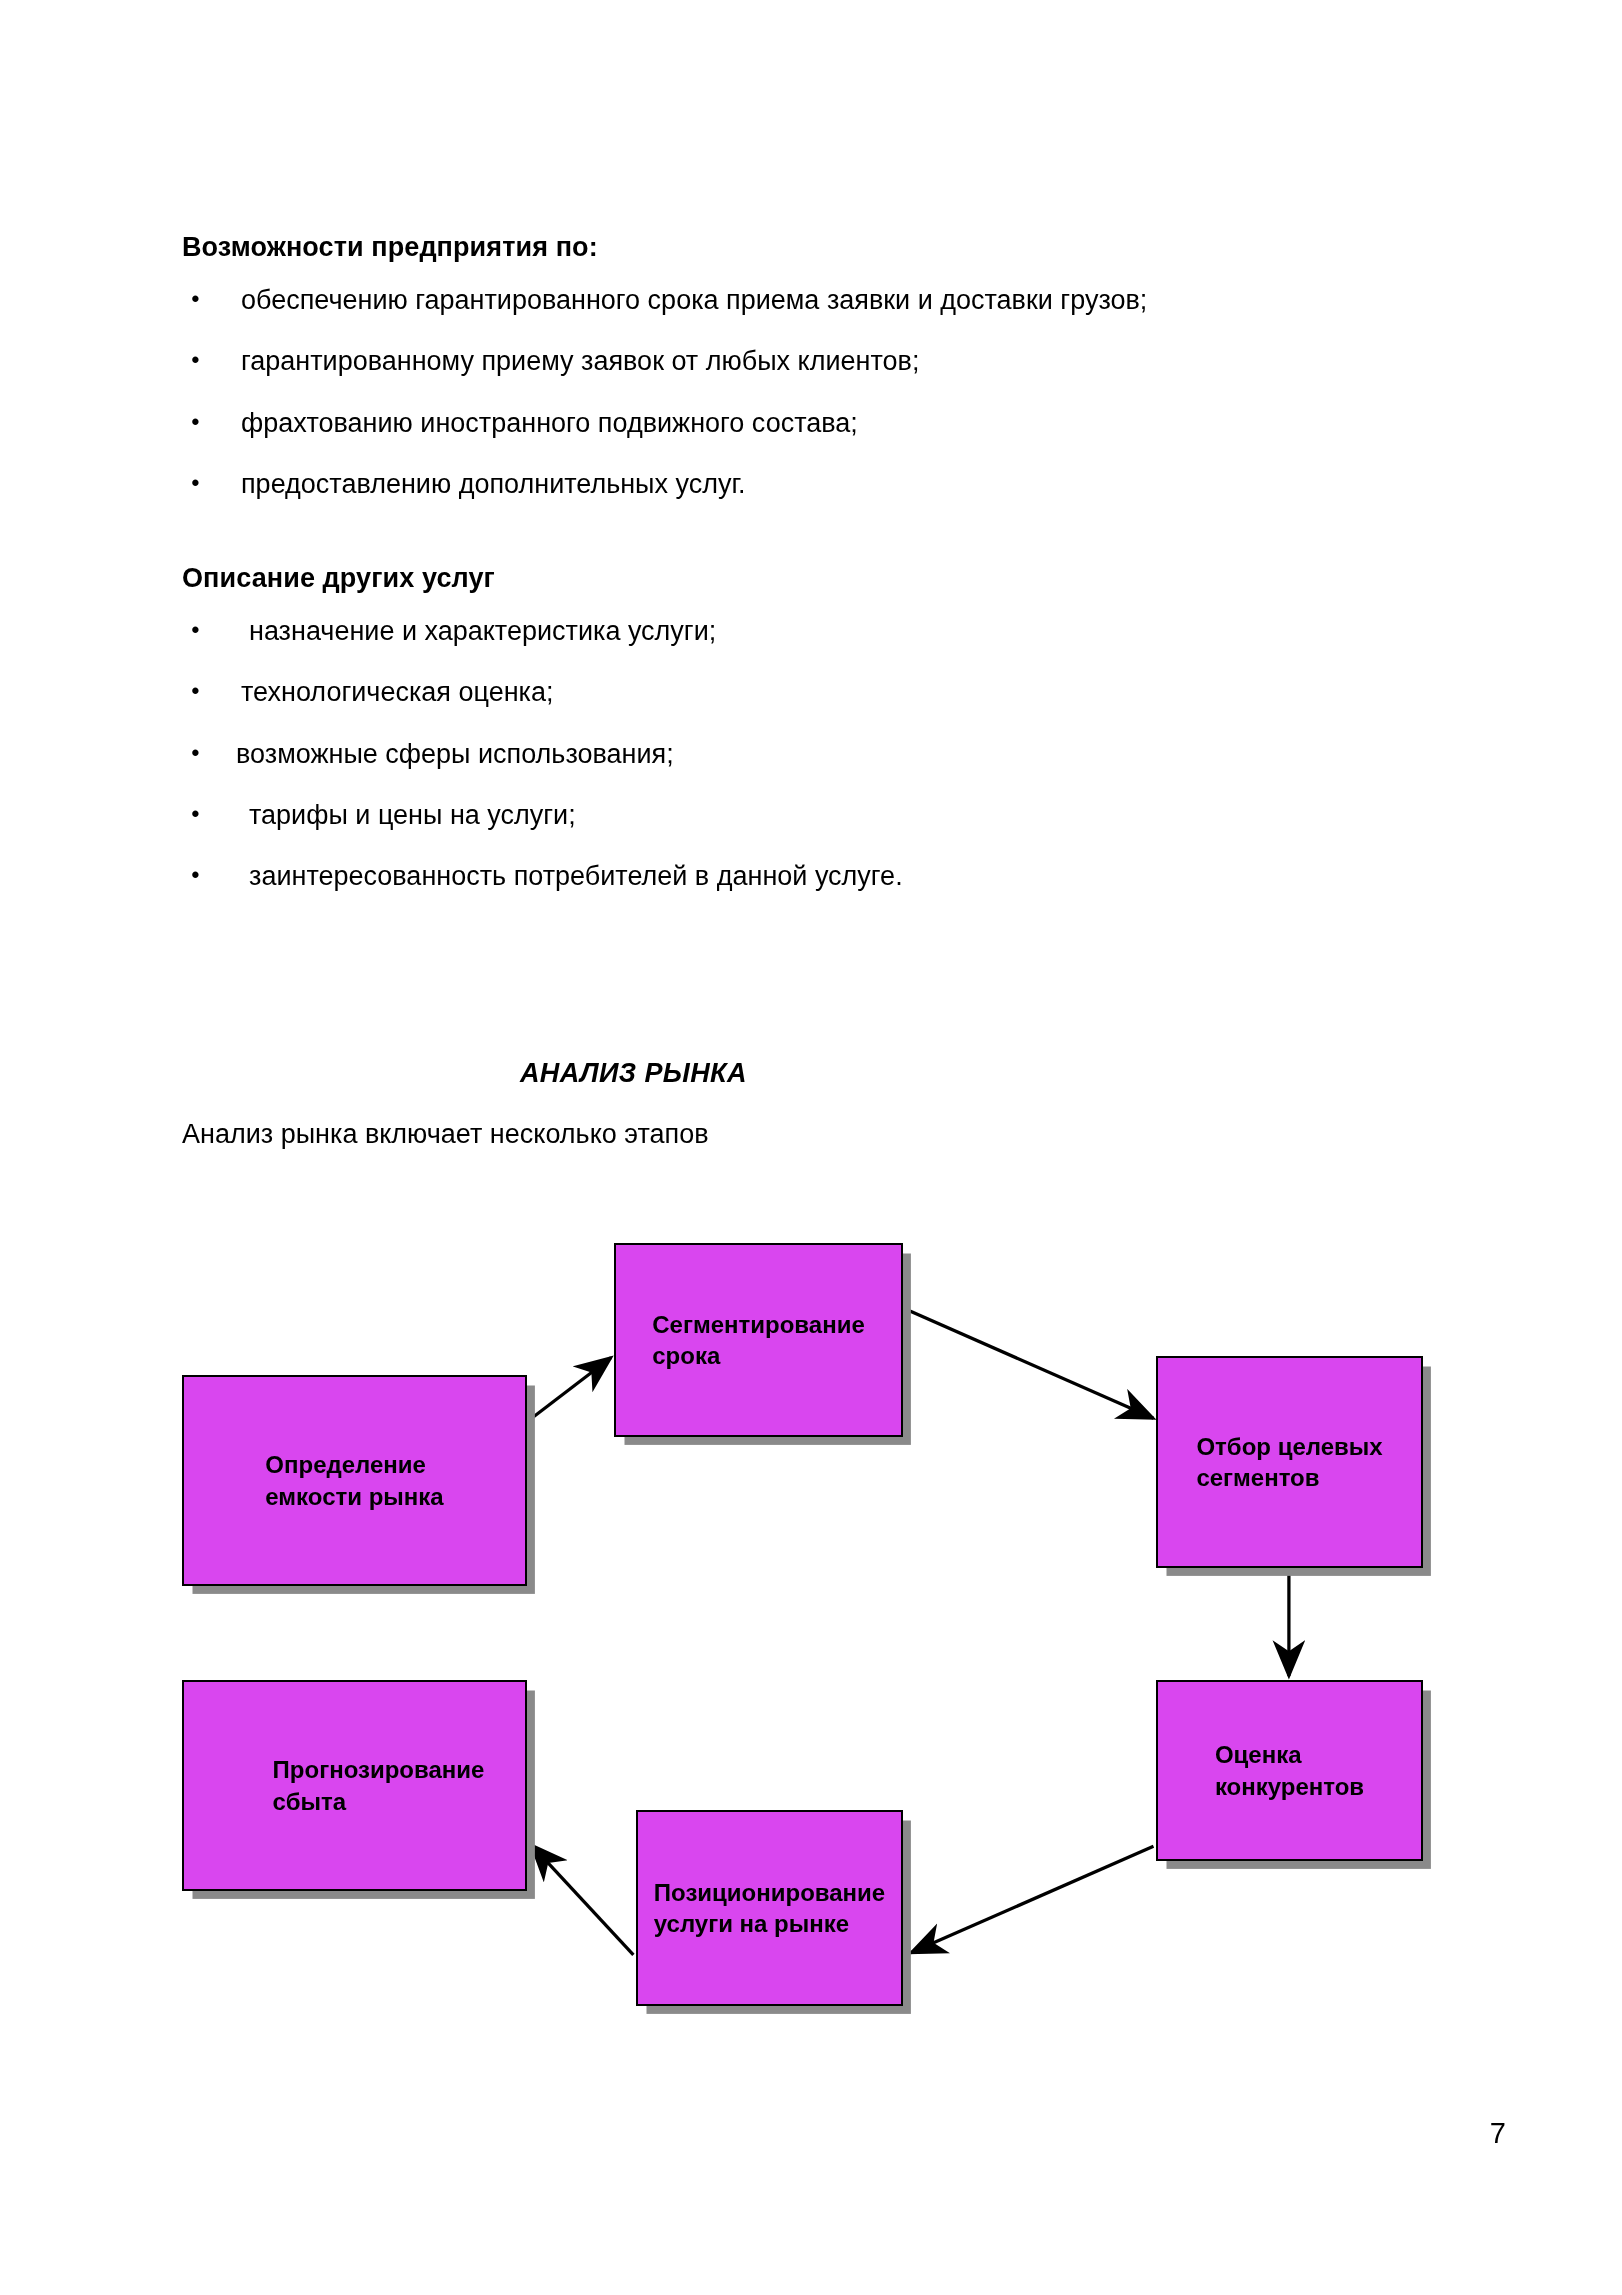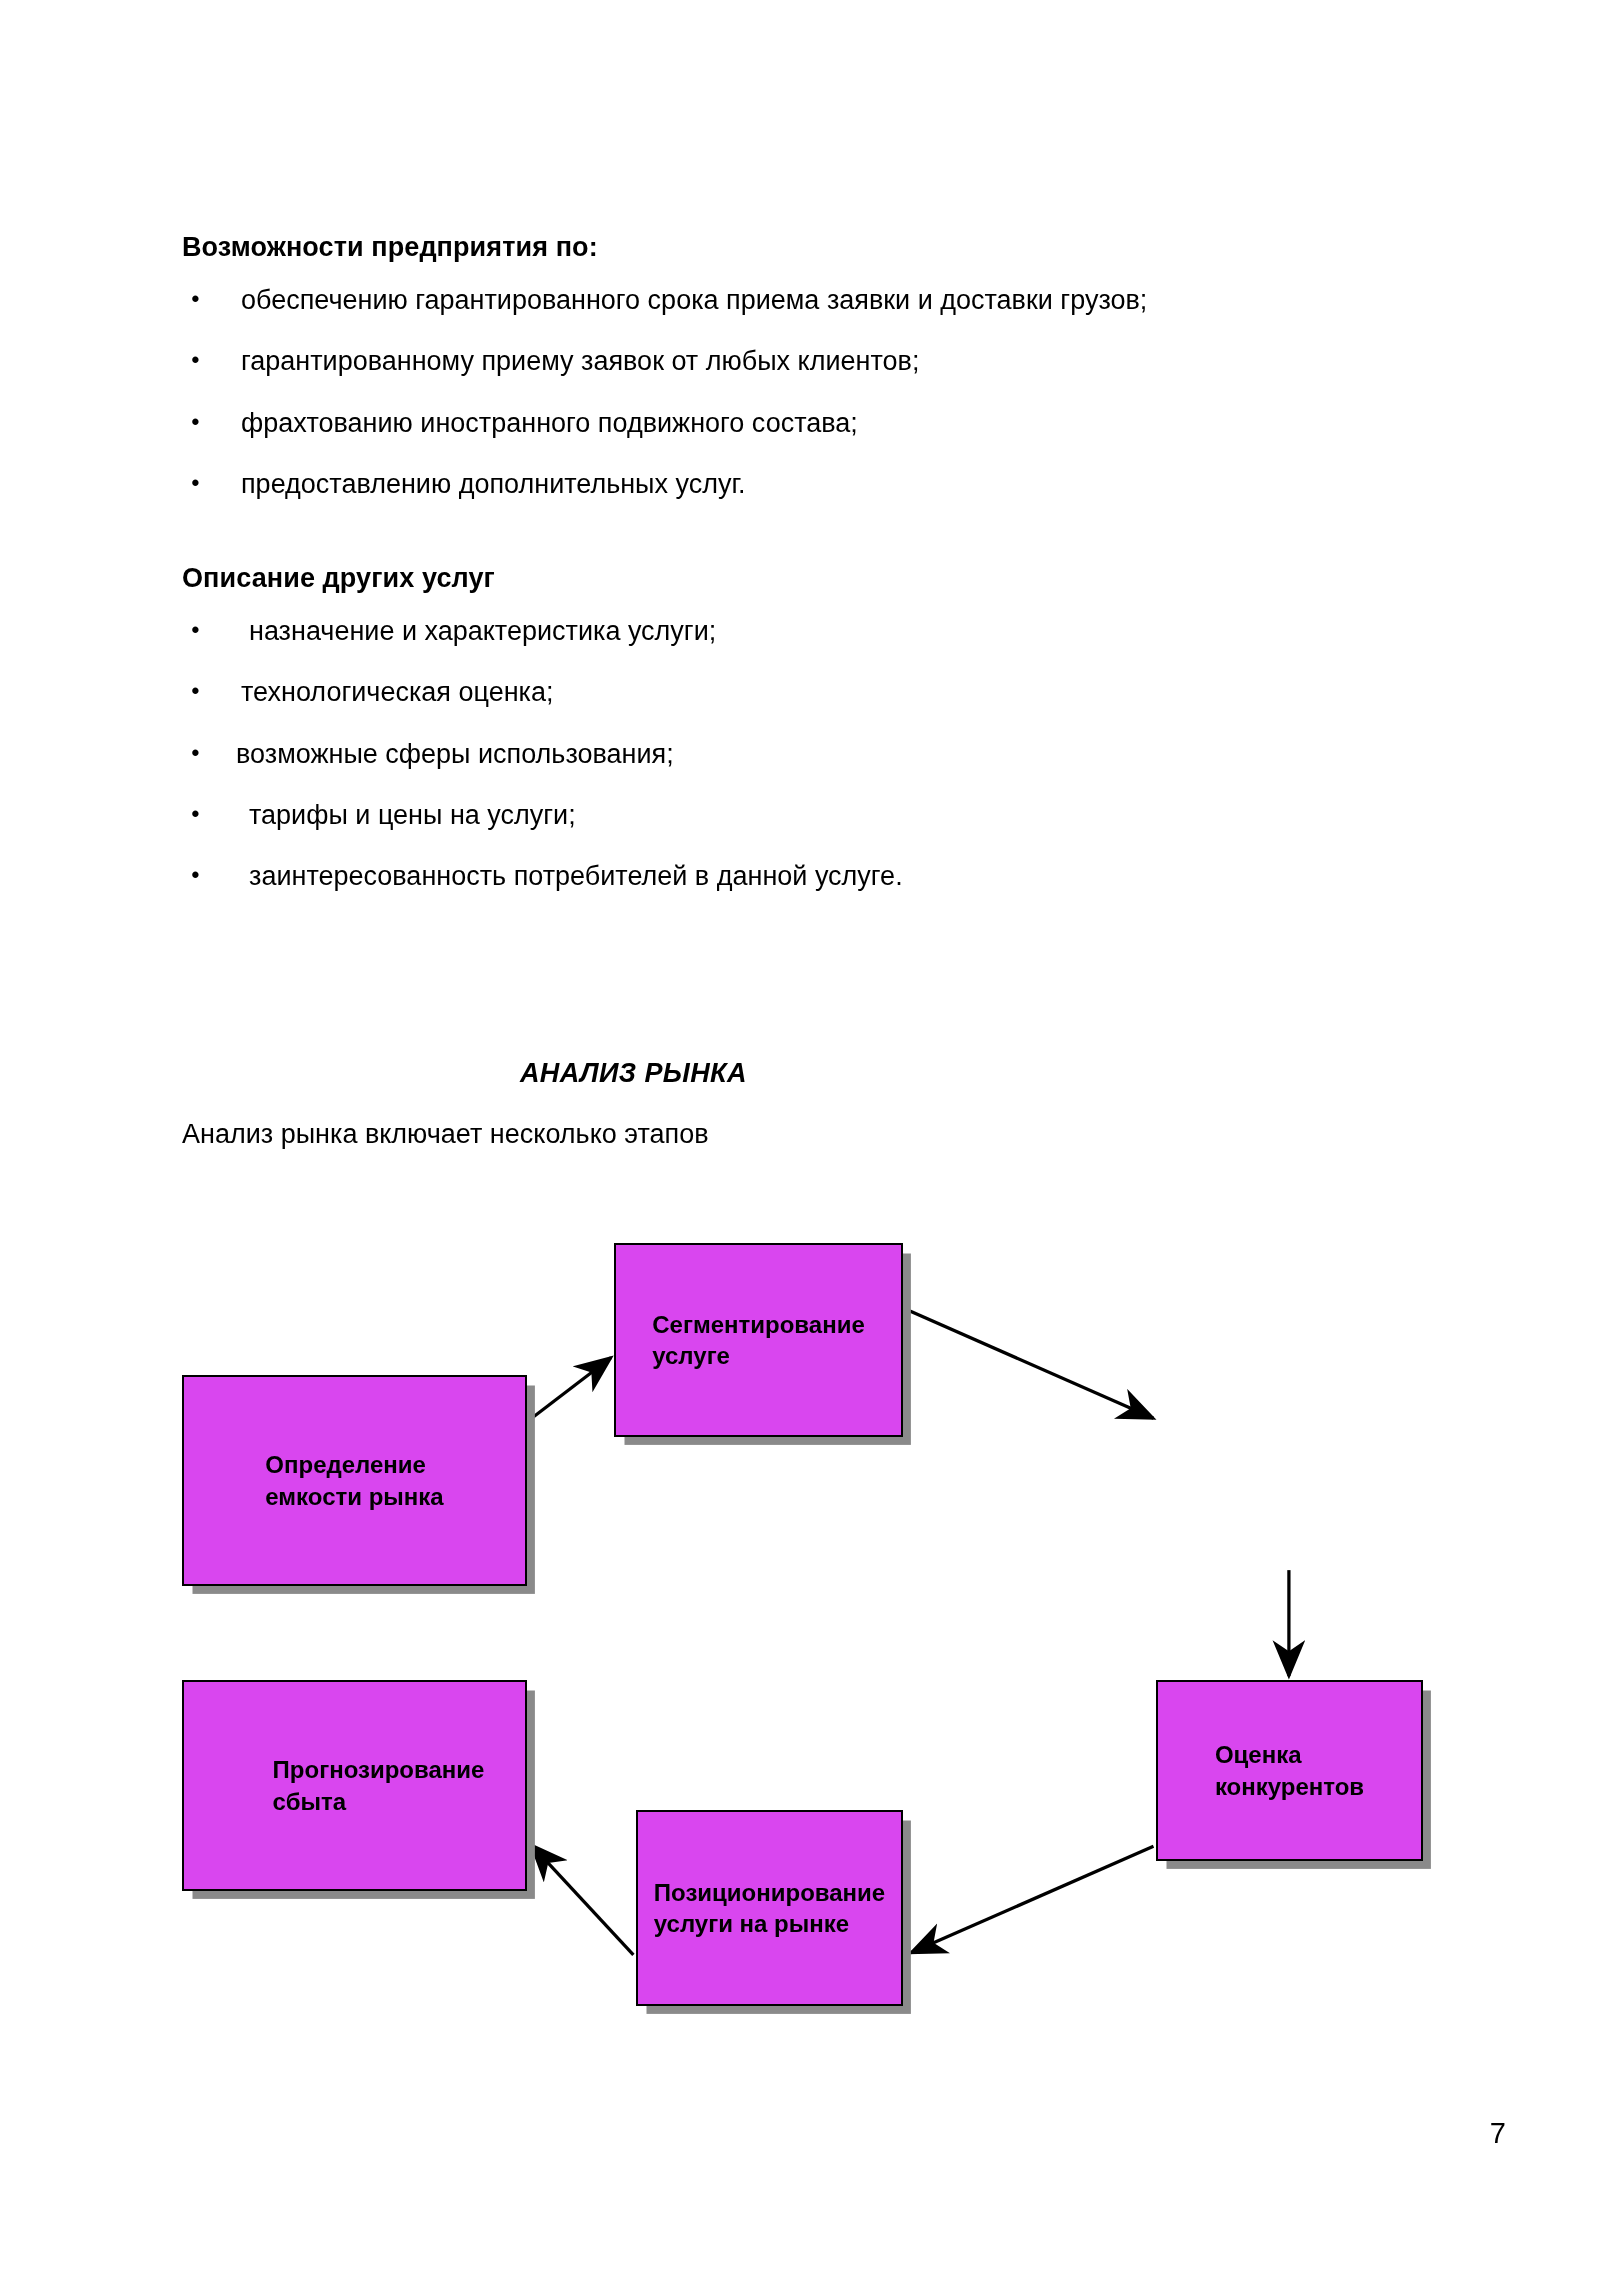--- a/index.html
+++ b/index.html
@@ -202,24 +202,30 @@
     <div class="node" style="left:182px; top:1356px; width:345px; height:211px;margin-top:19px;">
       <div class="node-label">
         <span>Определение</span><br>
         <span>емкости рынка</span>
       </div>
     </div>
 
     <div class="node" style="left:614px; top:1243px; width:289px; height:194px;">
       <div class="node-label">
         <span>Сегментирование</span><br>
-        <span>услуге</span>
-      </div>
-    </div>
-
+        <span>срока</span>
+      </div>
+    </div>
+
+    <div class="node" style="left:1156px; top:1356px; width:267px; height:212px;">
+      <div class="node-label">
+        <span>Отбор целевых</span><br>
+        <span>сегментов</span>
+      </div>
+    </div>
 
     <div class="node" style="left:1156px; top:1680px; width:267px; height:181px;">
       <div class="node-label">
         <span>Оценка</span><br>
         <span>конкурентов</span>
       </div>
     </div>
 
     <div class="node" style="left:636px; top:1810px; width:267px; height:196px;">
       <div class="node-label">

